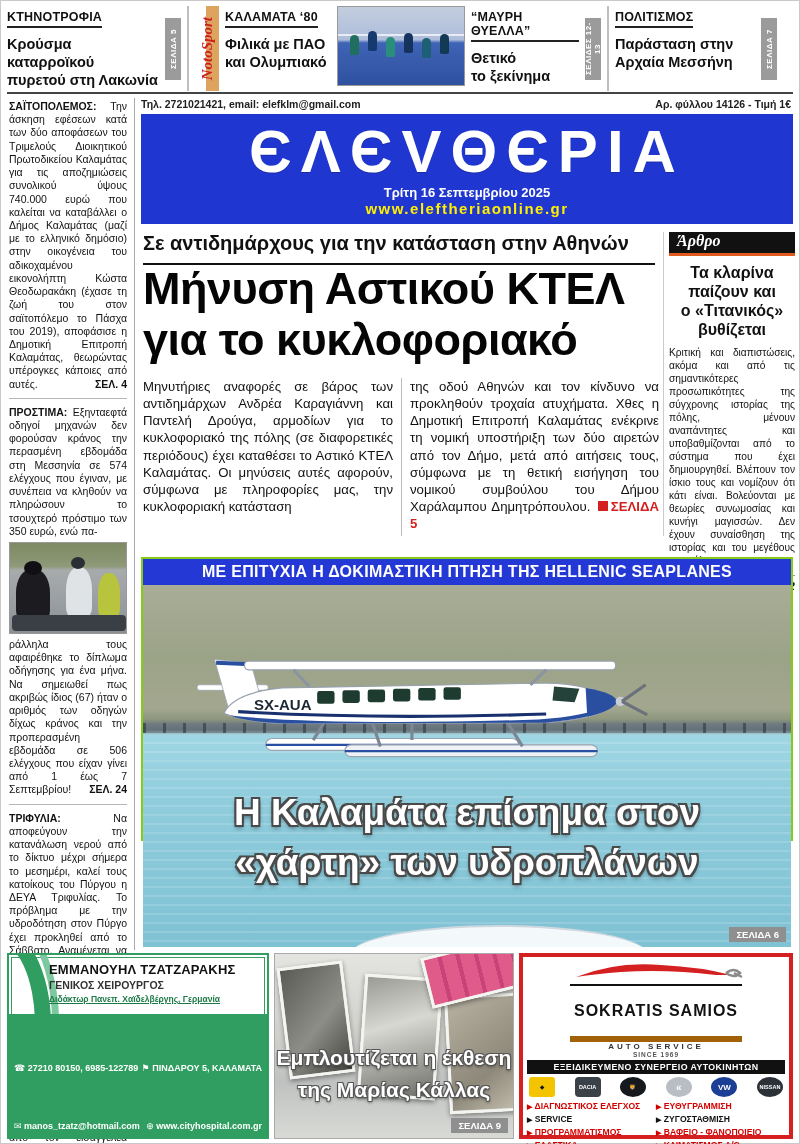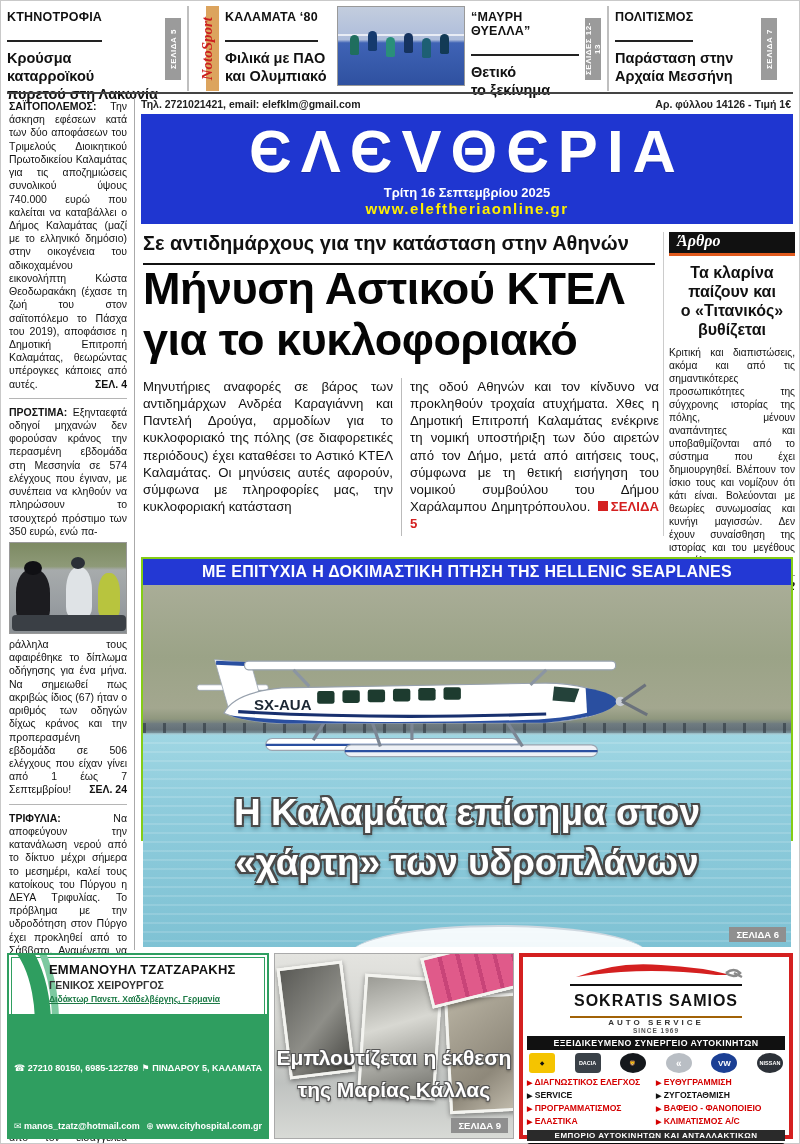--- a/index.html
+++ b/index.html
@@ -3,21 +3,21 @@
 <meta charset="utf-8">
 <style>
   * { margin:0; padding:0; box-sizing:border-box; }
   html,body { width:800px; height:1144px; background:#fff; font-family:"Liberation Sans", sans-serif; color:#111; overflow:hidden; }
   .page { position:relative; width:800px; height:1144px; background:#fff; border:1px solid #c9c9c9; }
   .pre { white-space:pre-line; }
 
   
   .topbar { position:absolute; left:6px; top:5px; right:6px; height:85px; display:flex; align-items:stretch; gap:6px; }
   .tb-item { display:flex; flex-direction:column; justify-content:flex-start; padding-top:4px; }
-  .tb-sec { font-size:12.5px; font-weight:800; letter-spacing:.2px; border-bottom:2px solid #222; padding-bottom:16px; margin-bottom:7px; align-self:flex-start; }
+  .tb-sec { font-size:12.5px; font-weight:800; letter-spacing:.2px; border-bottom:2px solid #222; padding-bottom:2px; margin-bottom:7px; align-self:flex-start; }
   .tb-title { font-size:14.5px; font-weight:800; line-height:1.25; }
   .vbadge { width:16px; background:#9b9b9b; color:#fff; font-size:8px; font-weight:700; writing-mode:vertical-rl; transform:rotate(180deg); text-align:center; letter-spacing:.5px; align-self:center; height:62px; display:flex; align-items:center; justify-content:center; }
   .vdiv { width:2px; background:#bfbfbf; align-self:stretch; }
   .noto { width:24px; background:linear-gradient(to right,#fff 45%, #dca45e 45%); display:flex; align-items:center; justify-content:center; }
   .noto span { writing-mode:vertical-rl; transform:rotate(180deg); color:#cc1f1f; font-family:"Liberation Serif", serif; font-weight:700; font-style:italic; font-size:15px; }
   .tb-photo { width:128px; height:80px; position:relative; overflow:hidden; border:1px solid #999;
      background:linear-gradient(to bottom,#c3cdde 0%,#aebddb 42%,#3f63b5 46%,#2f51a0 100%); }
   .tb-photo .net { position:absolute; left:0; right:0; top:34%; height:2px; background:rgba(255,255,255,.7); }
   .player { position:absolute; width:9px; height:20px; border-radius:5px 5px 2px 2px; }
   .toprule { position:absolute; left:6px; top:91px; right:6px; height:2px; background:#444; }
@@ -101,21 +101,21 @@
   
   .ad-callas { flex:1; position:relative; overflow:hidden; border:1px solid #aaa;
      background:linear-gradient(to bottom,#e4e4e0 0%,#cfd0cc 45%,#bfc2c0 70%,#d8dad6 100%); }
   .photo-card { position:absolute; border:3px solid #f4f4f0; box-shadow:0 2px 5px rgba(0,0,0,.4); }
   .feat-cap2 { position:absolute; left:0; right:0; top:48%; text-align:center; color:#fff; font-size:21px; font-weight:800; line-height:1.5;
      text-shadow:-1px -1px 0 #555, 1px -1px 0 #555, -1px 1px 0 #555, 1px 1px 0 #555, 0 2px 3px rgba(0,0,0,.5); }
 
   
   .ad-sok { width:274px; border:4px solid #d42020; background:#fff; padding:2px 4px; font-size:9px; position:relative; }
   .sok-logo { text-align:center; position:relative; }
-  .sok-name { font-size:16px; font-weight:900; letter-spacing:1px; border-top:2px solid #111; border-bottom:2px solid #a16207; display:inline-block; padding:6px 4px; margin-top:1px; }
+  .sok-name { font-size:16px; font-weight:900; letter-spacing:1px; border-top:2px solid #111; border-bottom:6px solid #a16207; display:inline-block; padding:16px 4px; margin-top:1px; }
   .sok-as { font-size:8px; font-weight:700; letter-spacing:3px; color:#333; }
   .sok-since { font-size:6.5px; font-weight:700; color:#555; letter-spacing:1px; }
   .sok-bar { background:#111; color:#fff; font-weight:800; font-size:8.8px; text-align:center; padding:2px 0; margin:2px 0; letter-spacing:.4px; }
   .brands { display:flex; justify-content:space-between; padding:1px 2px; margin:2px 0; }
   .brand { width:26px; height:20px; display:flex; align-items:center; justify-content:center; font-size:5.5px; font-weight:800; color:#fff; border-radius:50%; }
   .services { display:flex; font-weight:800; font-size:8.6px; line-height:1.5; margin:1px 0 2px; }
   .services .svc-col { width:50%; }
   .svc { color:#d40000; }
   .svc.dark { color:#111; }
   .svc .tri { font-size:7px; }

